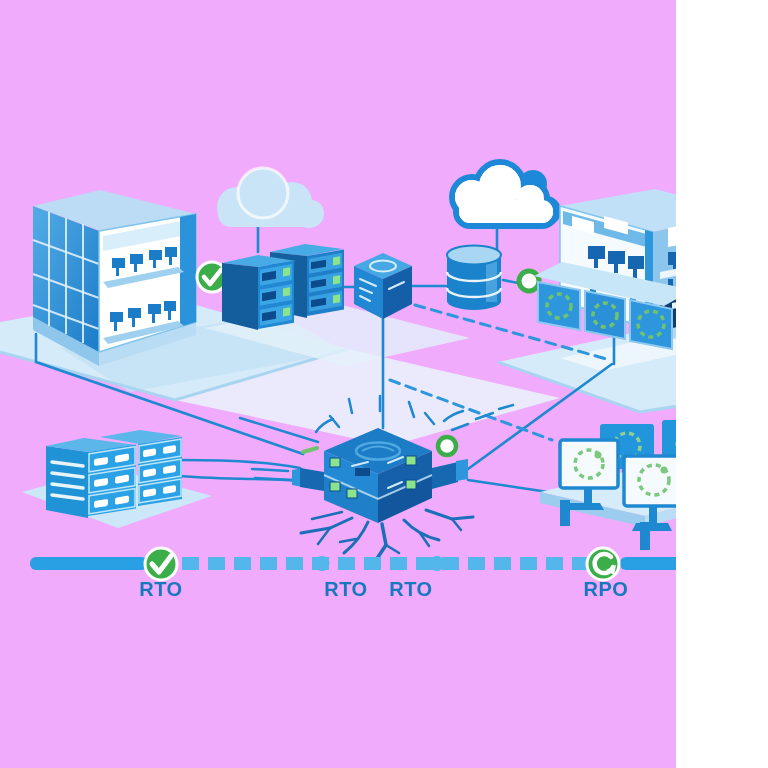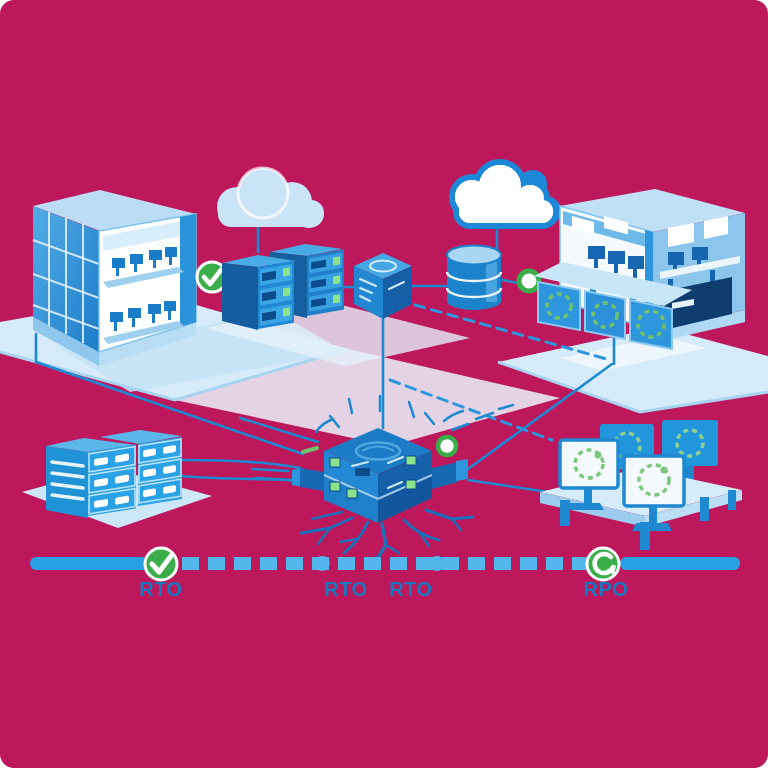--- a/index.html
+++ b/index.html
@@ -1,16 +1,16 @@
 <!DOCTYPE html>
 <html><head>
 <meta charset="utf-8">
 <style>
   html,body{margin:0;padding:0;background:#ffffff;}
-  .stage{width:768px;height:768px;position:relative;background:#be185d;overflow:hidden;border-radius:14px;}
+  .stage{width:676px;height:768px;position:relative;background:#f0abfc;overflow:hidden;}
   svg{display:block;font-family:"Liberation Sans",sans-serif;}
   .tl-label{font-family:"Liberation Sans",sans-serif;font-weight:bold;font-size:20px;fill:#1878BE;letter-spacing:.5px;}
   .conn{stroke:#1E88D0;stroke-width:2.6;fill:none;stroke-linecap:round;}
   .conn-d{stroke:#2E96DC;stroke-width:3;fill:none;stroke-dasharray:10 7;stroke-linecap:round;}
   .mull{stroke:#E8F4FC;stroke-width:2;opacity:.85;}
   .crack{stroke:#1A6FB8;fill:none;stroke-linecap:round;}
   .burst{stroke:#1E88D0;stroke-width:2.5;fill:none;stroke-linecap:round;}
 </style>
 </head>
 <body>

